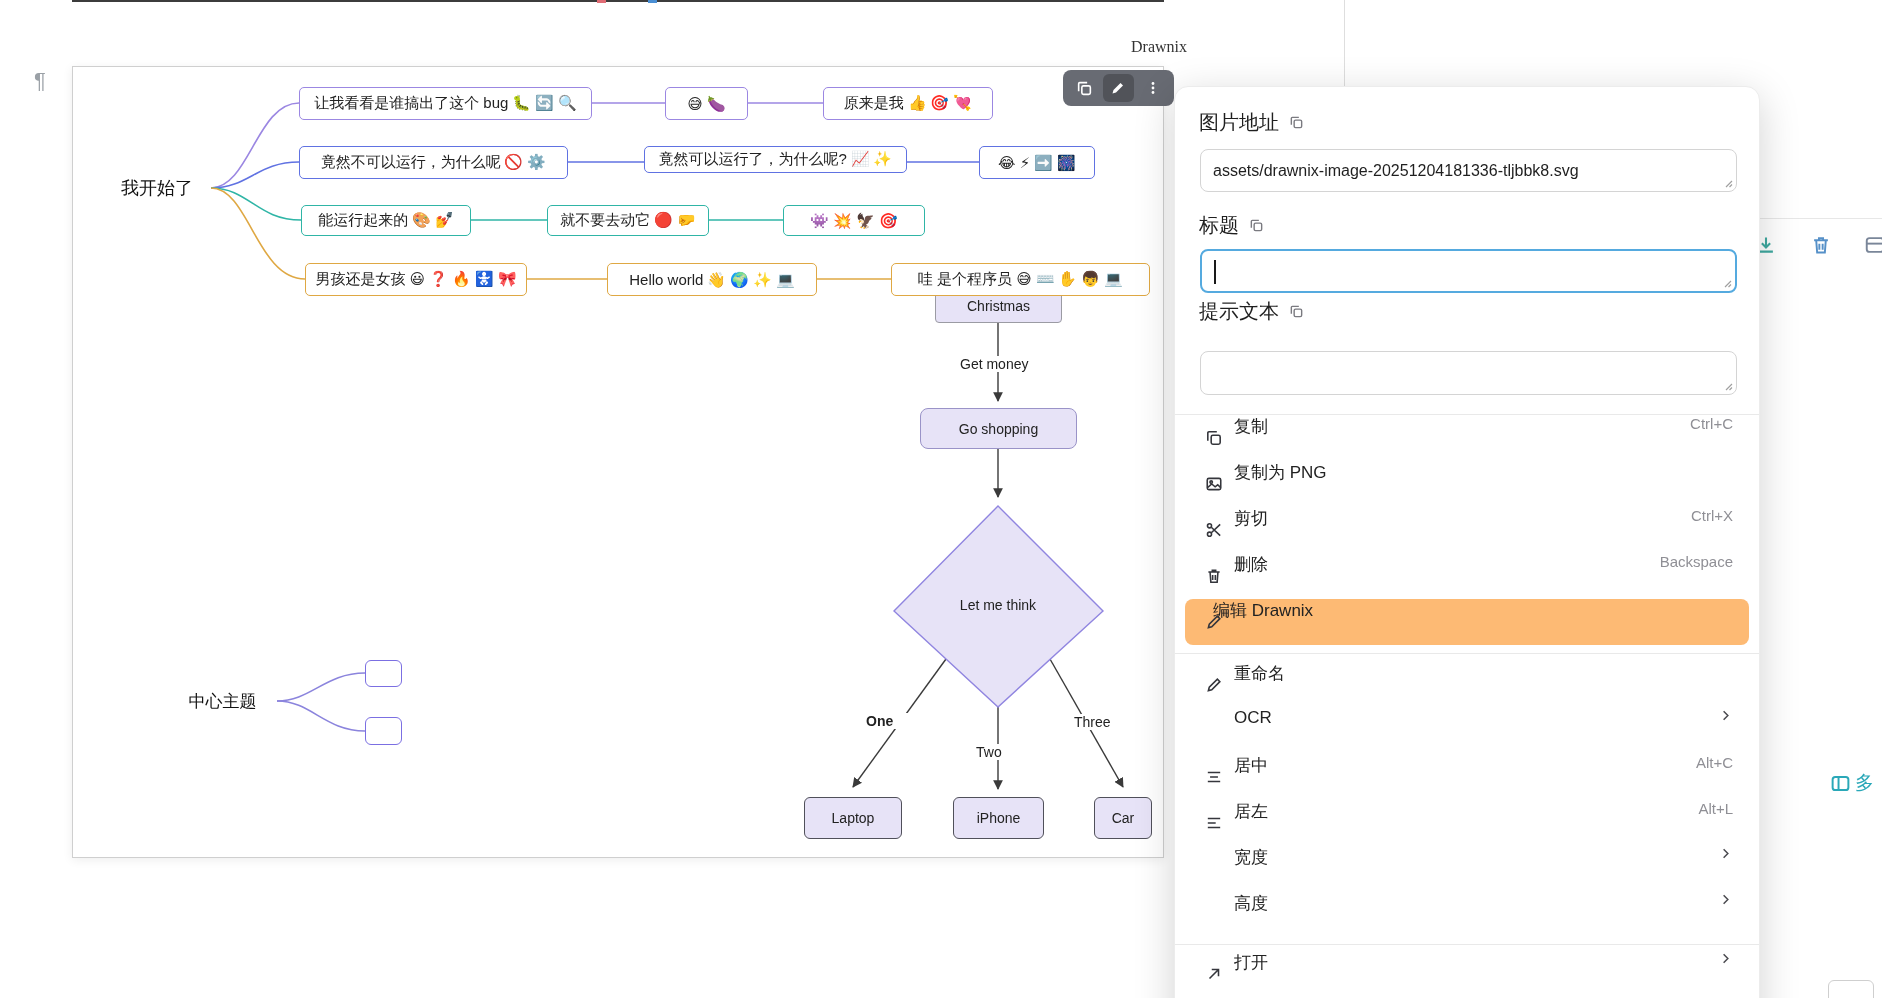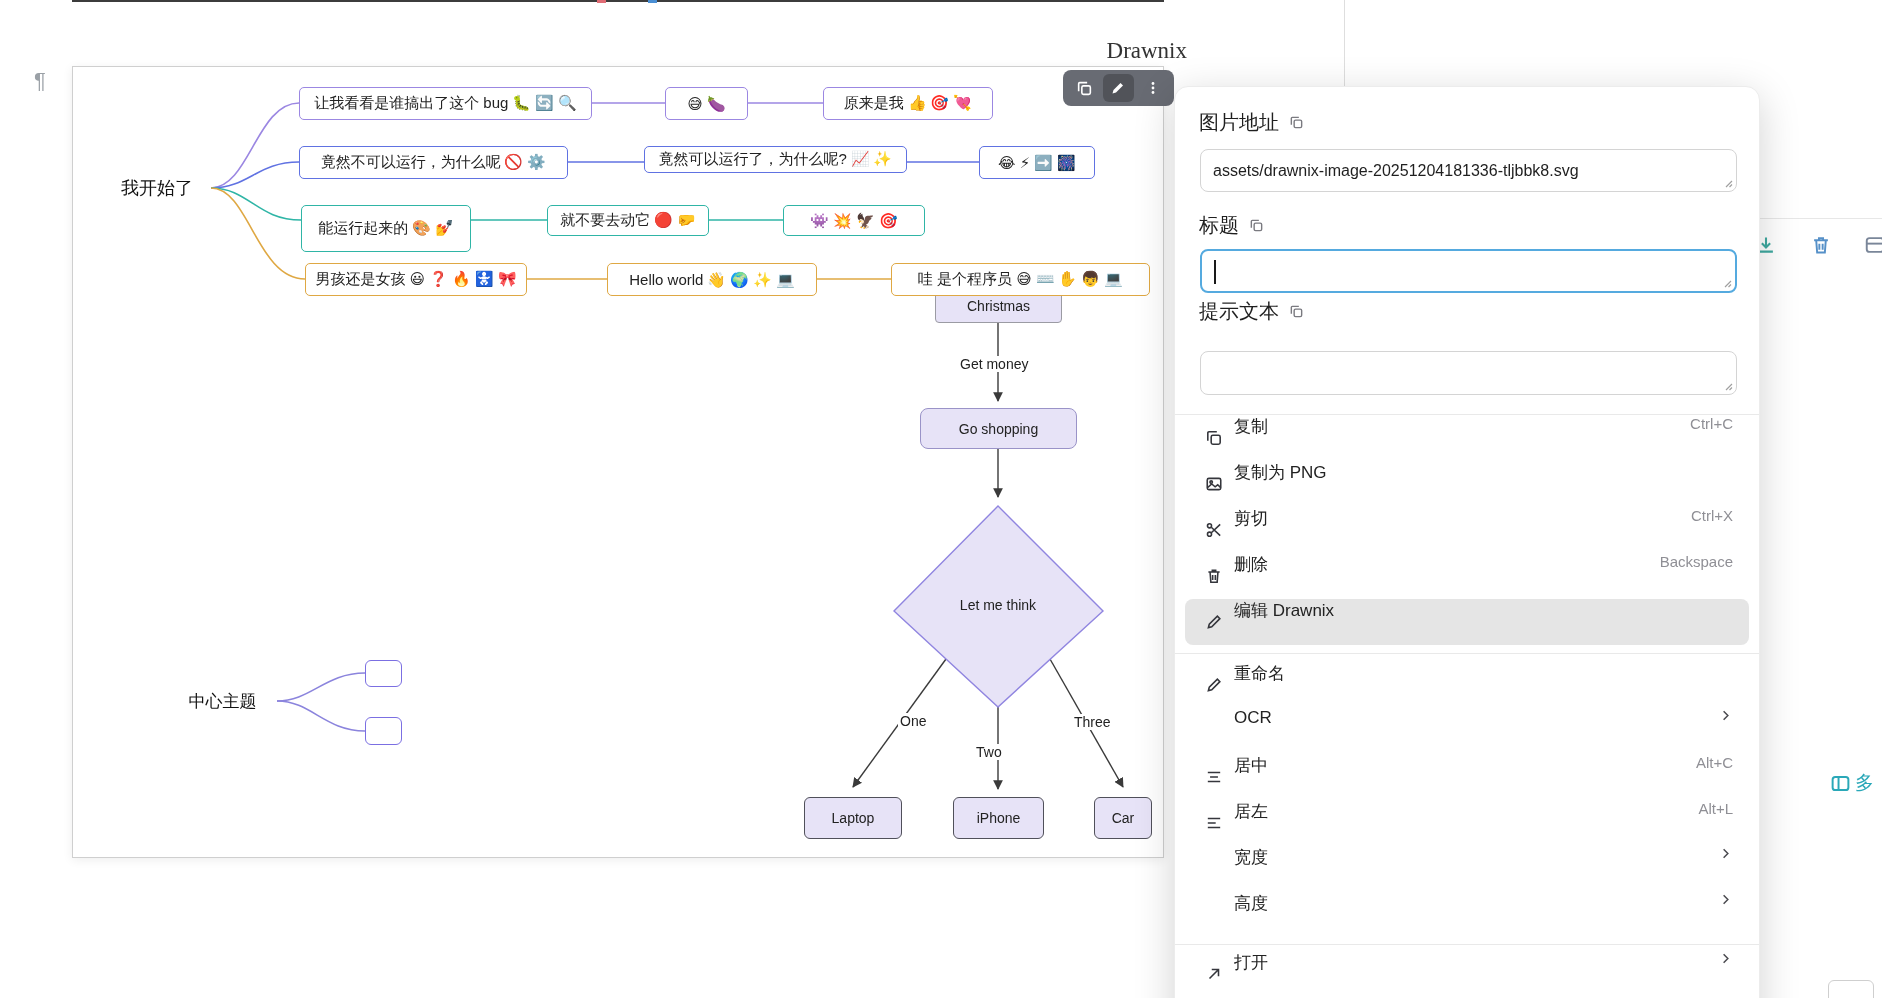--- a/index.html
+++ b/index.html
@@ -6,21 +6,21 @@
   html,body { background:#fff; }
   body { font-family:"Liberation Sans","DejaVu Sans",sans-serif; }
   .page { position:relative; width:1882px; height:998px; overflow:hidden; background:#fff; }
 
   
   .hairline { position:absolute; top:0; height:2px; background:#3c3c3c; z-index:1; }
   .mark { position:absolute; top:0; height:3px; width:9px; z-index:2; }
 
   .pilcrow { position:absolute; left:34px; top:68px; font-size:22px; color:#9aa0a6; z-index:2; }
   .drawnix-label { position:absolute; left:1027px; top:38px; width:160px; text-align:right;
-    font-family:"Liberation Serif","DejaVu Serif",serif; font-size:23px; color:#333; z-index:2; }
+    font-family:"Liberation Serif","DejaVu Serif",serif; font-size:16px; color:#333; z-index:2; }
 
   
   .canvas { position:absolute; left:72px; top:66px; width:1092px; height:792px;
     background:#fff; border:1px solid #cfcfcf; box-shadow:0 2px 10px rgba(0,0,0,.07); z-index:2; }
   .canvas svg.wires { position:absolute; left:0; top:0; z-index:1; }
 
   .mm-node { position:absolute; z-index:3; background:#fff; border:1.6px solid #999; border-radius:5px;
     display:flex; align-items:center; justify-content:center; font-size:15px; color:#222; white-space:nowrap; }
   .b1 { border-color:var(--branch1); }
   .b2 { border-color:var(--branch2); }
@@ -69,21 +69,21 @@
   .field-input.focused { border:2px solid var(--focus-border); }
   .field-value { font-size:16px; color:#1f1f1f; padding:0 12px; white-space:nowrap; overflow:hidden; }
   .resize-handle { position:absolute; right:3px; bottom:3px; display:flex; }
   .caret { position:absolute; left:12px; top:9px; width:1.5px; height:24px; background:#1a1a1a;
     animation:blink 1s steps(1) infinite; }
   @keyframes blink { 0%,55% {opacity:1;} 56%,100% {opacity:0;} }
 
   .menu { border-top:1px solid #e9e9e9; }
   .menu-item { position:relative; height:46px; display:flex; align-items:flex-start; padding-left:59px;
     padding-right:26px; cursor:pointer; }
-  .menu-item.active { background:#e5e5e5; border-radius:8px; margin:0 10px; padding-left:49px; padding-right:16px; }
+  .menu-item.active { background:#fdba74; border-radius:8px; margin:0 10px; padding-left:28px; padding-right:16px; }
   .mi-icon { position:absolute; left:30px; top:50%; transform:translateY(-50%); color:#35363c; display:flex; }
   .menu-item.active .mi-icon { left:20px; }
   .mi-label { font-size:17px; color:#222; }
   .mi-shortcut { margin-left:auto; font-size:15px; color:#8f8f95; }
   .mi-chevron { color:#4a4a4f; display:flex; }
   .menu-divider { height:1px; background:#e9e9e9; margin:8px 0; }
   .menu-divider.small { margin:6px 0; }
 </style>
 </head>
 <body>
@@ -140,37 +140,37 @@
     <div class="mm-root" style="left:30px;top:102px;width:108px;height:38px;">我开始了</div>
 
     <div class="mm-node b1" style="left:226px;top:20px;width:293px;height:33px;">让我看看是谁搞出了这个 bug 🐛 🔄 🔍</div>
     <div class="mm-node b1" style="left:592px;top:20px;width:83px;height:33px;">😅 🍆</div>
     <div class="mm-node b1" style="left:750px;top:20px;width:170px;height:33px;">原来是我 👍 🎯 💘</div>
 
     <div class="mm-node b2" style="left:226px;top:79px;width:269px;height:33px;">竟然不可以运行，为什么呢 🚫 ⚙️</div>
     <div class="mm-node b2" style="left:571px;top:79px;width:263px;height:27px;">竟然可以运行了，为什么呢? 📈 ✨</div>
     <div class="mm-node b2" style="left:906px;top:79px;width:116px;height:33px;">😂 ⚡ ➡️ 🎆</div>
 
-    <div class="mm-node b3" style="left:228px;top:138px;width:170px;height:47px;">能运行起来的 🎨 💅</div>
+    <div class="mm-node b3" style="left:228px;top:138px;width:170px;height:31px;">能运行起来的 🎨 💅</div>
     <div class="mm-node b3" style="left:474px;top:138px;width:162px;height:31px;">就不要去动它 🔴 🤛</div>
     <div class="mm-node b3" style="left:710px;top:138px;width:142px;height:31px;">👾 💥 🦅 🎯</div>
 
     <div class="mm-node b4" style="left:232px;top:196px;width:222px;height:33px;">男孩还是女孩 😃 ❓ 🔥 🚼 🎀</div>
     <div class="mm-node b4" style="left:534px;top:196px;width:210px;height:33px;">Hello world 👋 🌍 ✨ 💻</div>
     <div class="mm-node b4" style="left:818px;top:196px;width:259px;height:33px;">哇 是个程序员 😅 ⌨️ ✋ 👦 💻</div>
 
     <div class="flow-box flow-start" style="left:862px;top:222px;width:127px;height:34px;">Christmas</div>
     <div class="flow-box flow-process" style="left:847px;top:341px;width:157px;height:41px;">Go shopping</div>
     <div class="flow-box flow-terminal" style="left:731px;top:730px;width:98px;height:42px;">Laptop</div>
     <div class="flow-box flow-terminal" style="left:880px;top:730px;width:91px;height:42px;">iPhone</div>
     <div class="flow-box flow-terminal" style="left:1021px;top:730px;width:58px;height:42px;">Car</div>
 
     <div class="diamond-label" style="left:845px;top:530px;width:160px;">Let me think</div>
     <div class="edge-label" style="left:885px;top:289px;width:80px;">Get money</div>
-    <div class="edge-label" style="left:825px;top:646px;width:46px;">One</div>
+    <div class="edge-label" style="left:791px;top:646px;width:46px;font-weight:bold;">One</div>
     <div class="edge-label" style="left:901px;top:677px;width:46px;">Two</div>
     <div class="edge-label" style="left:999px;top:647px;width:46px;">Three</div>
 
     <div class="mm-root" style="left:95px;top:613px;width:109px;height:42px;font-size:17px;">中心主题</div>
     <div class="mm-empty" style="left:292px;top:593px;width:37px;height:27px;"></div>
     <div class="mm-empty" style="left:292px;top:650px;width:37px;height:28px;"></div>
   </div>
 
   <div class="float-toolbar">
     <button class="ft-btn">

